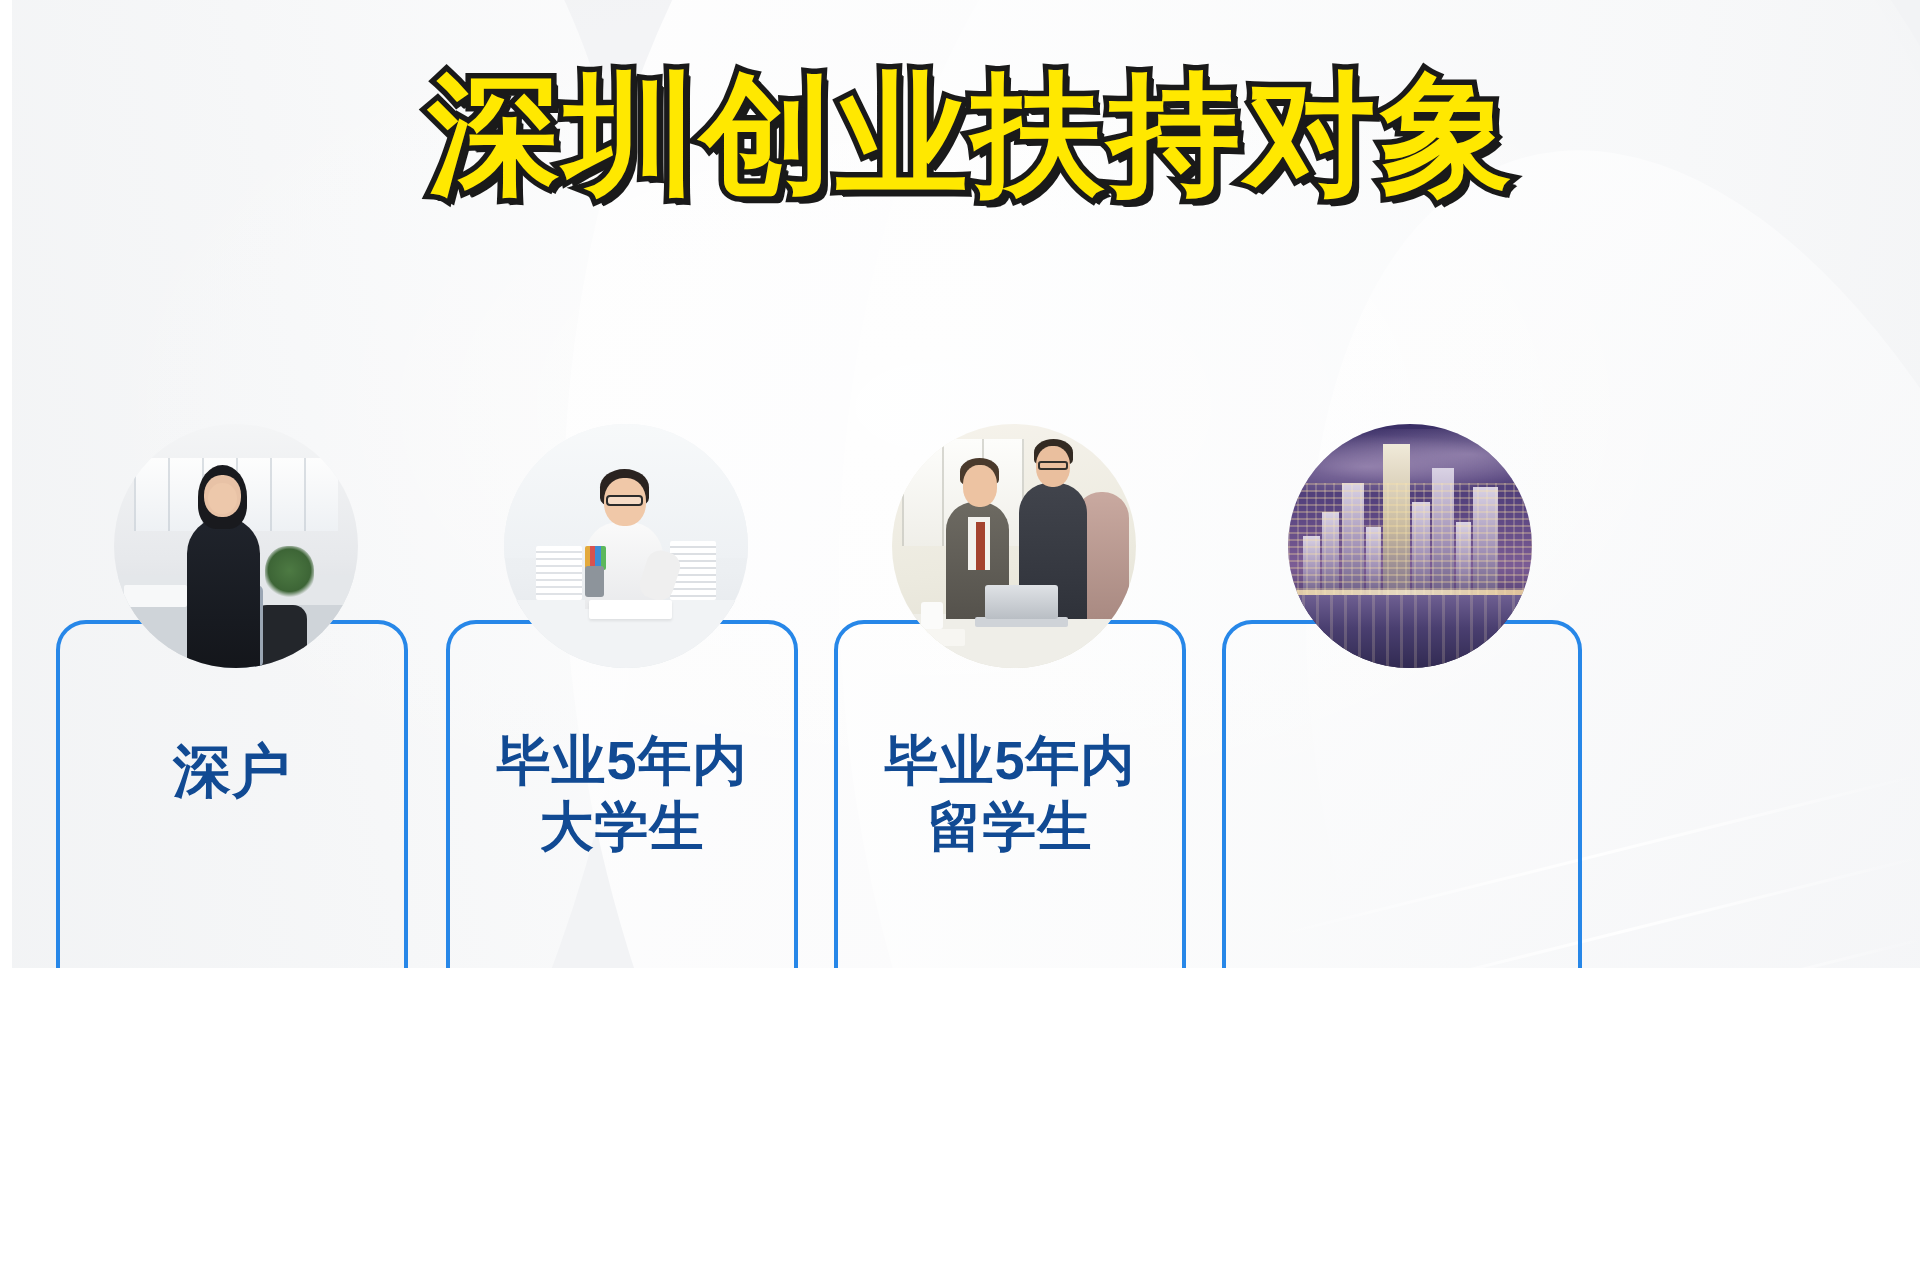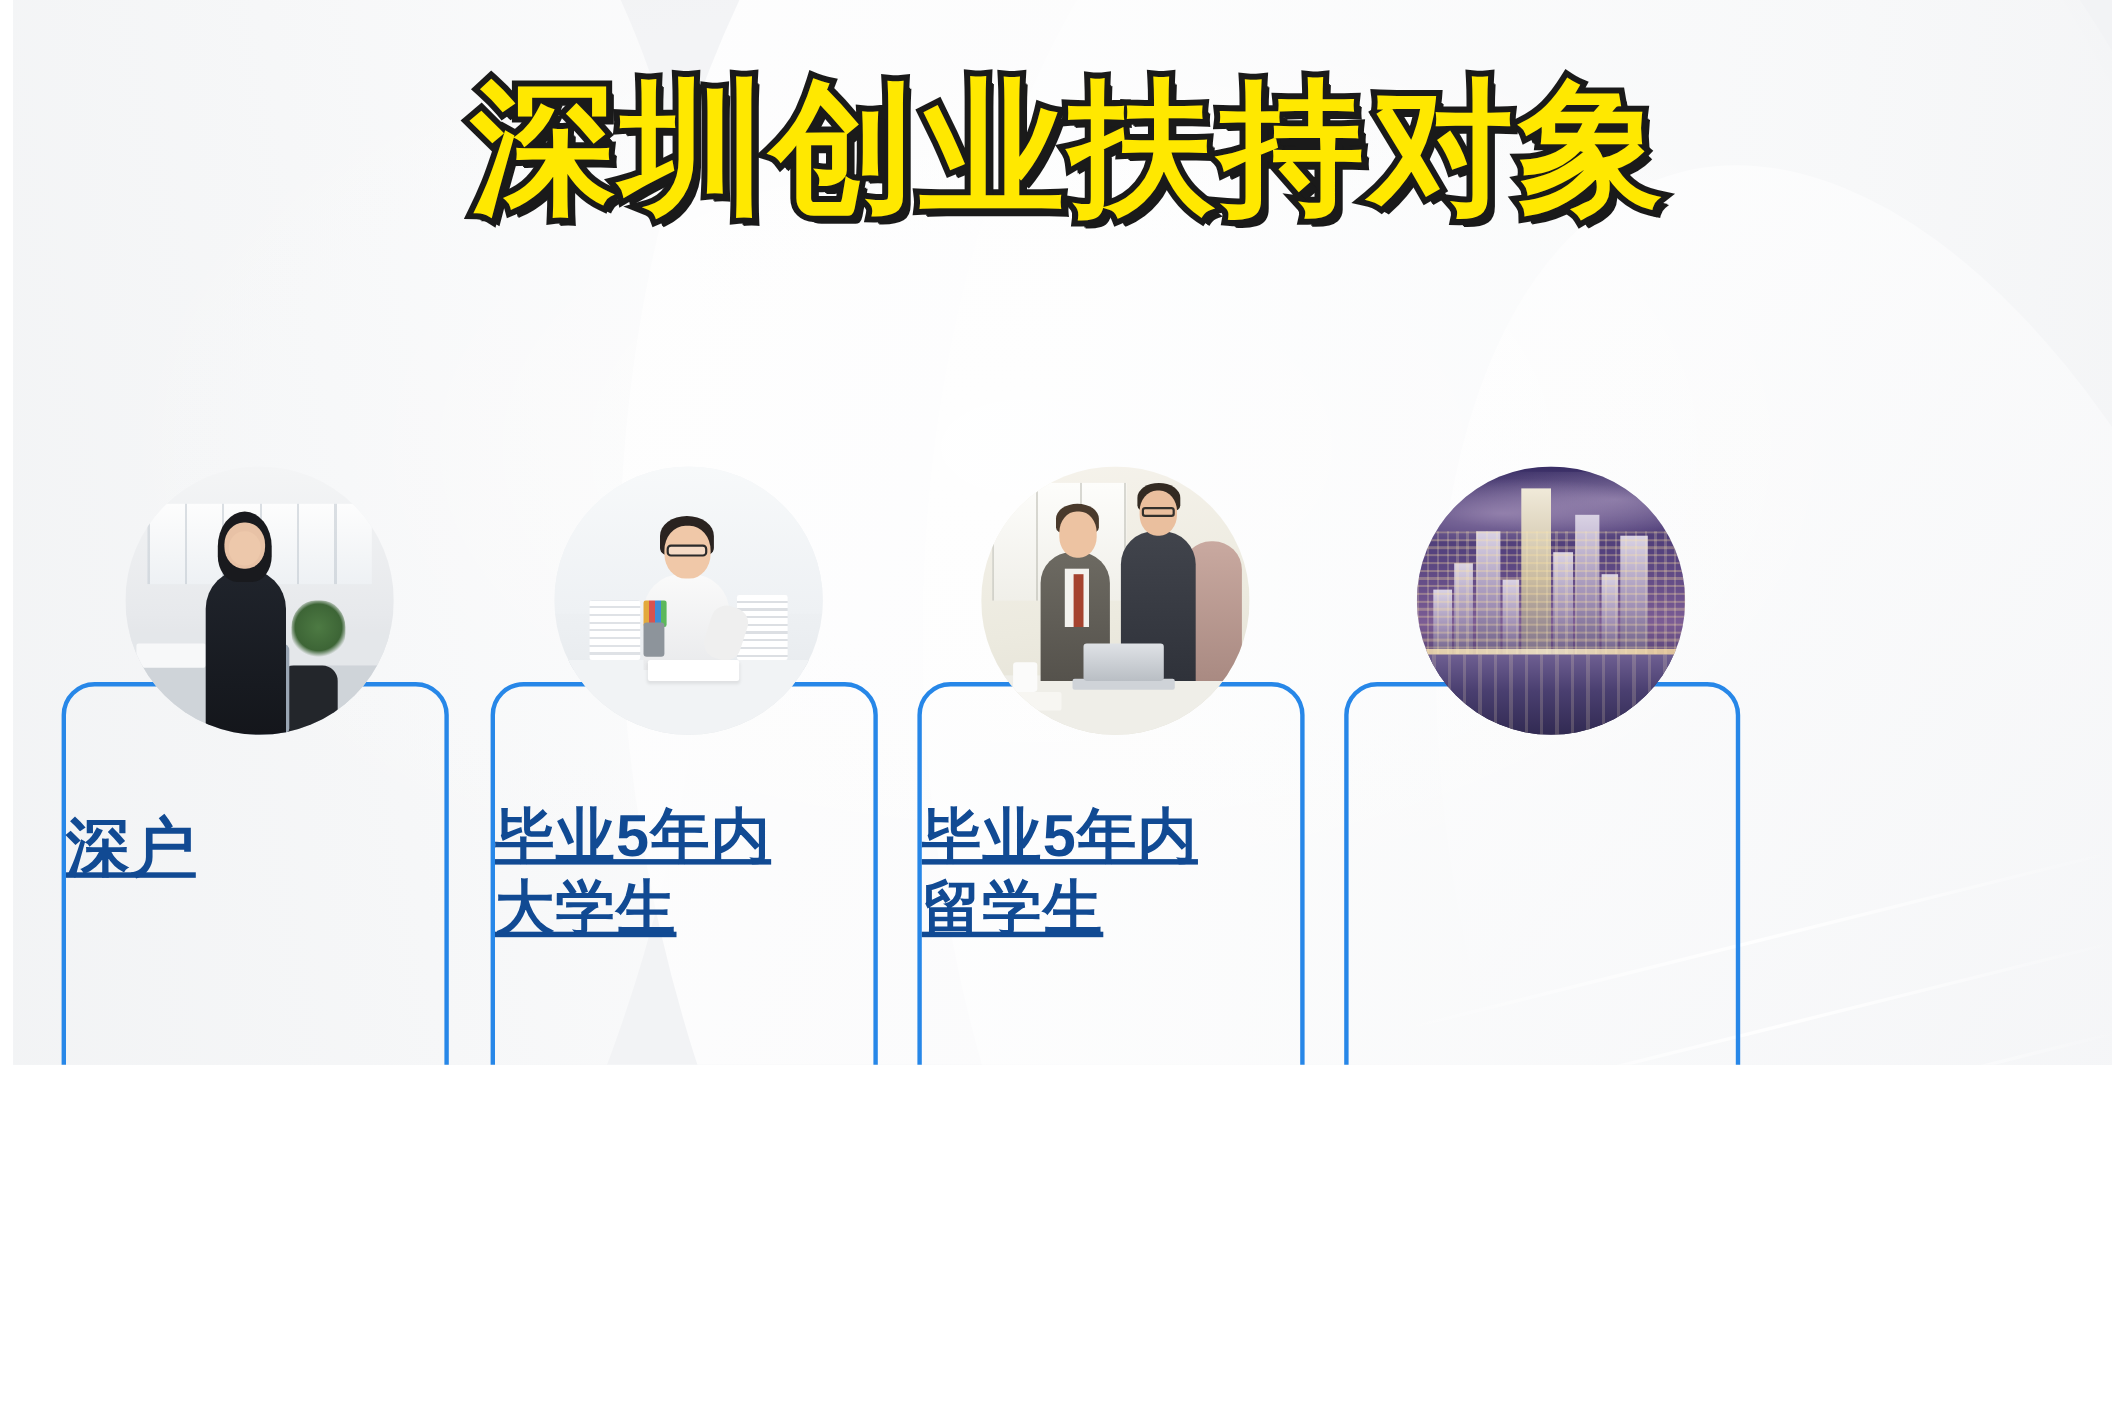--- a/index.html
+++ b/index.html
@@ -118,27 +118,27 @@
   }
   .card-1 { left: 0px; }
   .card-2 { left: 390px; }
   .card-3 { left: 778px; }
   .card-4 { left: 1166px; width: 360px; }
 
   .card-label {
     position: absolute;
     left: 0; right: 0;
     top: 104px;
+    text-align: center;
     font-size: 54px;
     line-height: 1.22;
     font-weight: 700;
     color: #114a93;
     letter-spacing: 1px;
     white-space: pre-line;
-    text-decoration: underline;
   }
   .card-1 .card-label { font-size: 58px; top: 112px; }
   .card-4 .card-label { font-size: 55px; }
 
   
   .photo {
     position: absolute;
     width: 244px;
     height: 244px;
     border-radius: 50%;

